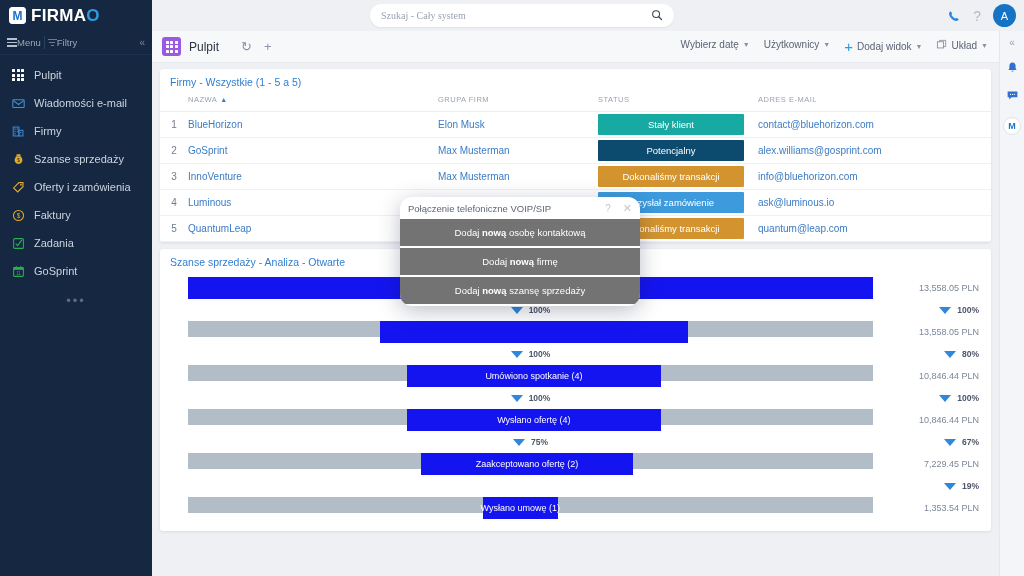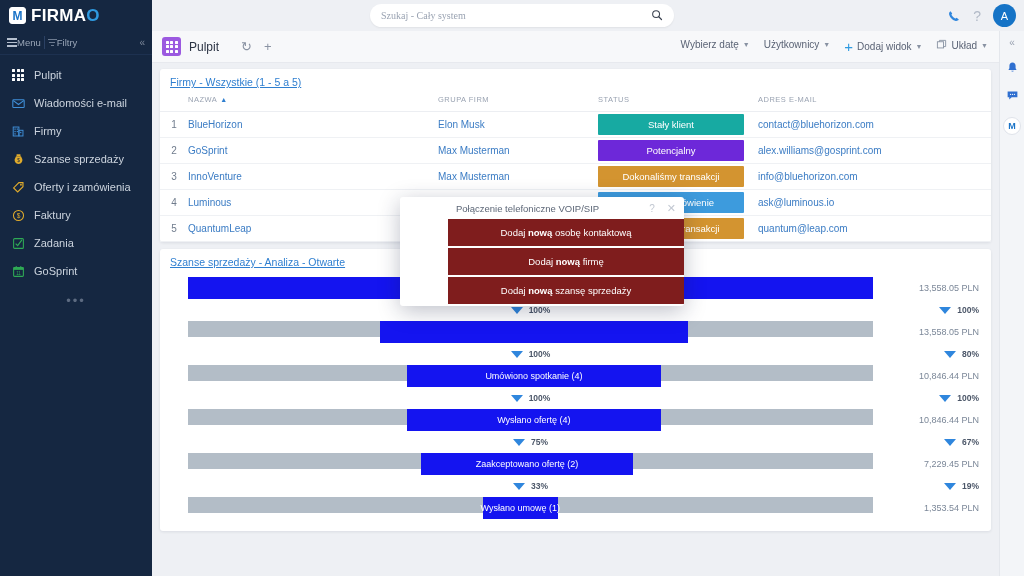--- a/index.html
+++ b/index.html
@@ -114,21 +114,21 @@
   
   .main {
     position: absolute; left: 152px; top: 63px; width: 847px; height: 513px;
     background: #eef0f4; padding: 6px 8px 0 8px;
   }
 
   .card {
     background: #ffffff; border-radius: 3px; box-shadow: 0 1px 3px rgba(20,30,50,.09);
   }
   .card-title {
-    font-size: 10.5px; color: #2f7fd0; padding: 7px 10px 5px 10px; text-decoration: underline;
+    font-size: 10.5px; color: #2f7fd0; padding: 7px 10px 5px 10px;
   }
 
   
   .tbl { width: 100%; border-collapse: collapse; table-layout: fixed; }
   .tbl th {
     text-align: left; font-size: 7.5px; font-weight: normal; color: #9aa3b2;
     letter-spacing: .5px; padding: 2px 6px 7px 6px; border-bottom: 1px solid #eceef2;
   }
   .tbl td {
     font-size: 10px; color: #3b7cc4; padding: 0 6px; height: 26px;
@@ -174,36 +174,36 @@
     display: flex; align-items: center; justify-content: flex-end; gap: 6px;
     font-size: 8.5px; color: #4b5668; font-weight: bold;
   }
   .tri-down {
     width: 0; height: 0; border-left: 6px solid transparent; border-right: 6px solid transparent;
     border-top: 7px solid #2f86dd;
   }
 
   
   .dialog {
-    position: absolute; left: 400px; top: 197px; width: 284px;
-    background: #ffffff; border-radius: 3px;
+    position: absolute; left: 400px; top: 197px; width: 240px;
+    background: #ffffff; border-radius: 12px;
     box-shadow: 0 5px 22px rgba(20,30,60,.28);
-    overflow: hidden; z-index: 50; padding-left: 48px;
+    overflow: hidden; z-index: 50;
   }
   .dlg-head {
     height: 22px; display: flex; align-items: center; padding: 0 8px;
     font-size: 9.5px; color: #5c6676;
   }
   .dlg-head-actions { margin-left: auto; display: flex; align-items: center; gap: 12px; color: #c2c8d2; }
   .dlg-q { font-size: 10px; cursor: pointer; }
   .dlg-x { font-size: 11px; cursor: pointer; }
   .dlg-body { padding: 4px 12px 10px 12px; }
   .dlg-line { font-size: 9.5px; font-weight: bold; color: #2a3142; padding: 7px 0 9px 0; }
   .dlg-btn {
-    display: block; width: 100%; background: #7f1d1d; color: #ffffff;
+    display: block; width: 100%; background: #737373; color: #ffffff;
     font-size: 9.5px; text-align: center; padding: 8px 0; border: 0;
     margin-bottom: 2px; cursor: pointer; font-family: "Liberation Sans", sans-serif;
   }
   .dlg-btn b { font-weight: bold; }
 </style>
 </head>
 <body>
 
 <div class="app">
 
@@ -432,21 +432,21 @@
             <td class="col-status">
                 <span class="status-pill" style="background:#17aaa2">Stały klient</span>
               </td>
             <td class="col-mail">contact@bluehorizon.com</td>
           </tr>
           <tr>
             <td class="col-idx">2</td>
             <td class="col-name">GoSprint</td>
             <td class="col-group">Max Musterman</td>
             <td class="col-status">
-                <span class="status-pill" style="background:#6d28d9">Potencjalny</span>
+                <span class="status-pill" style="background:#0c4a6e">Potencjalny</span>
               </td>
             <td class="col-mail">alex.williams@gosprint.com</td>
           </tr>
           <tr>
             <td class="col-idx">3</td>
             <td class="col-name">InnoVenture</td>
             <td class="col-group">Max Musterman</td>
             <td class="col-status">
                 <span class="status-pill" style="background:#d39430">Dokonaliśmy transakcji</span>
               </td>
@@ -556,24 +556,20 @@
 
         <div class="f-row">
           <div class="f-track">
             <div class="f-fill" style="left:34%;width:31%">
               <span>Zaakceptowano ofertę (2)</span>
             </div>
           </div>
           <div class="f-amount">7,229.45 PLN</div>
         </div>
         <div class="f-gap">
-          <div class="f-pct-center">
-            <span class="tri-down"></span>
-            <span>33%</span>
-          </div>
           <div class="f-pct-right">
             <span class="tri-down"></span>
             <span>19%</span>
           </div>
         </div>
 
         <div class="f-row">
           <div class="f-track">
             <div class="f-fill" style="left:43%;width:11%">
               <span>Wysłano umowę (1)</span>

